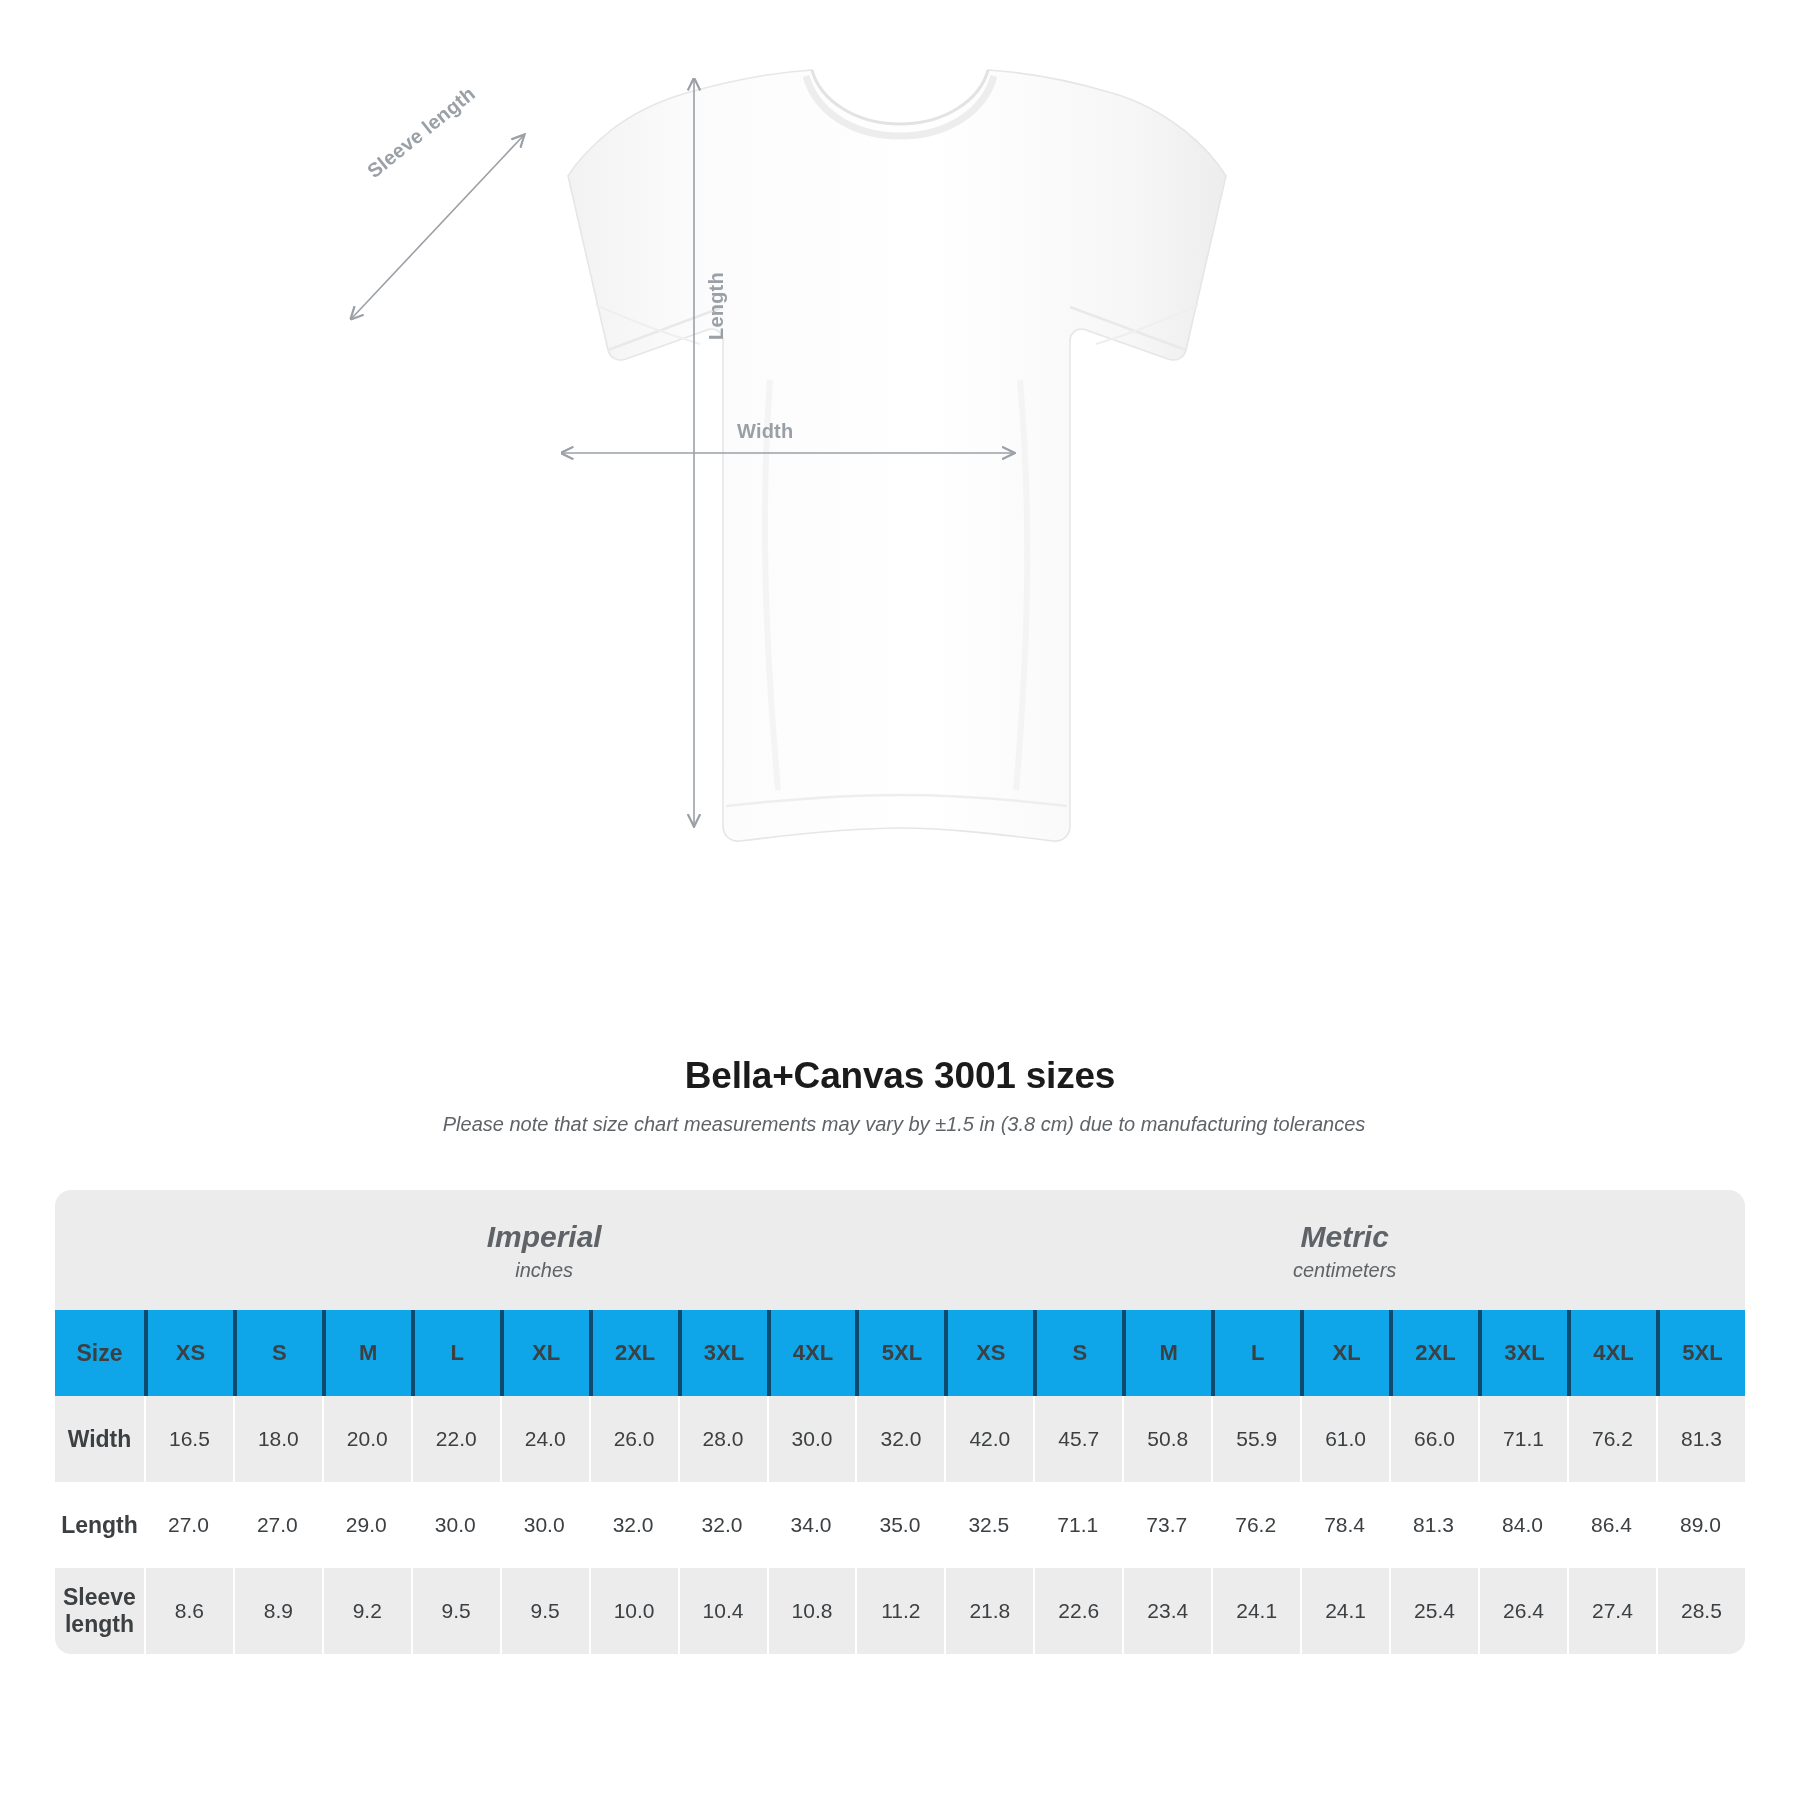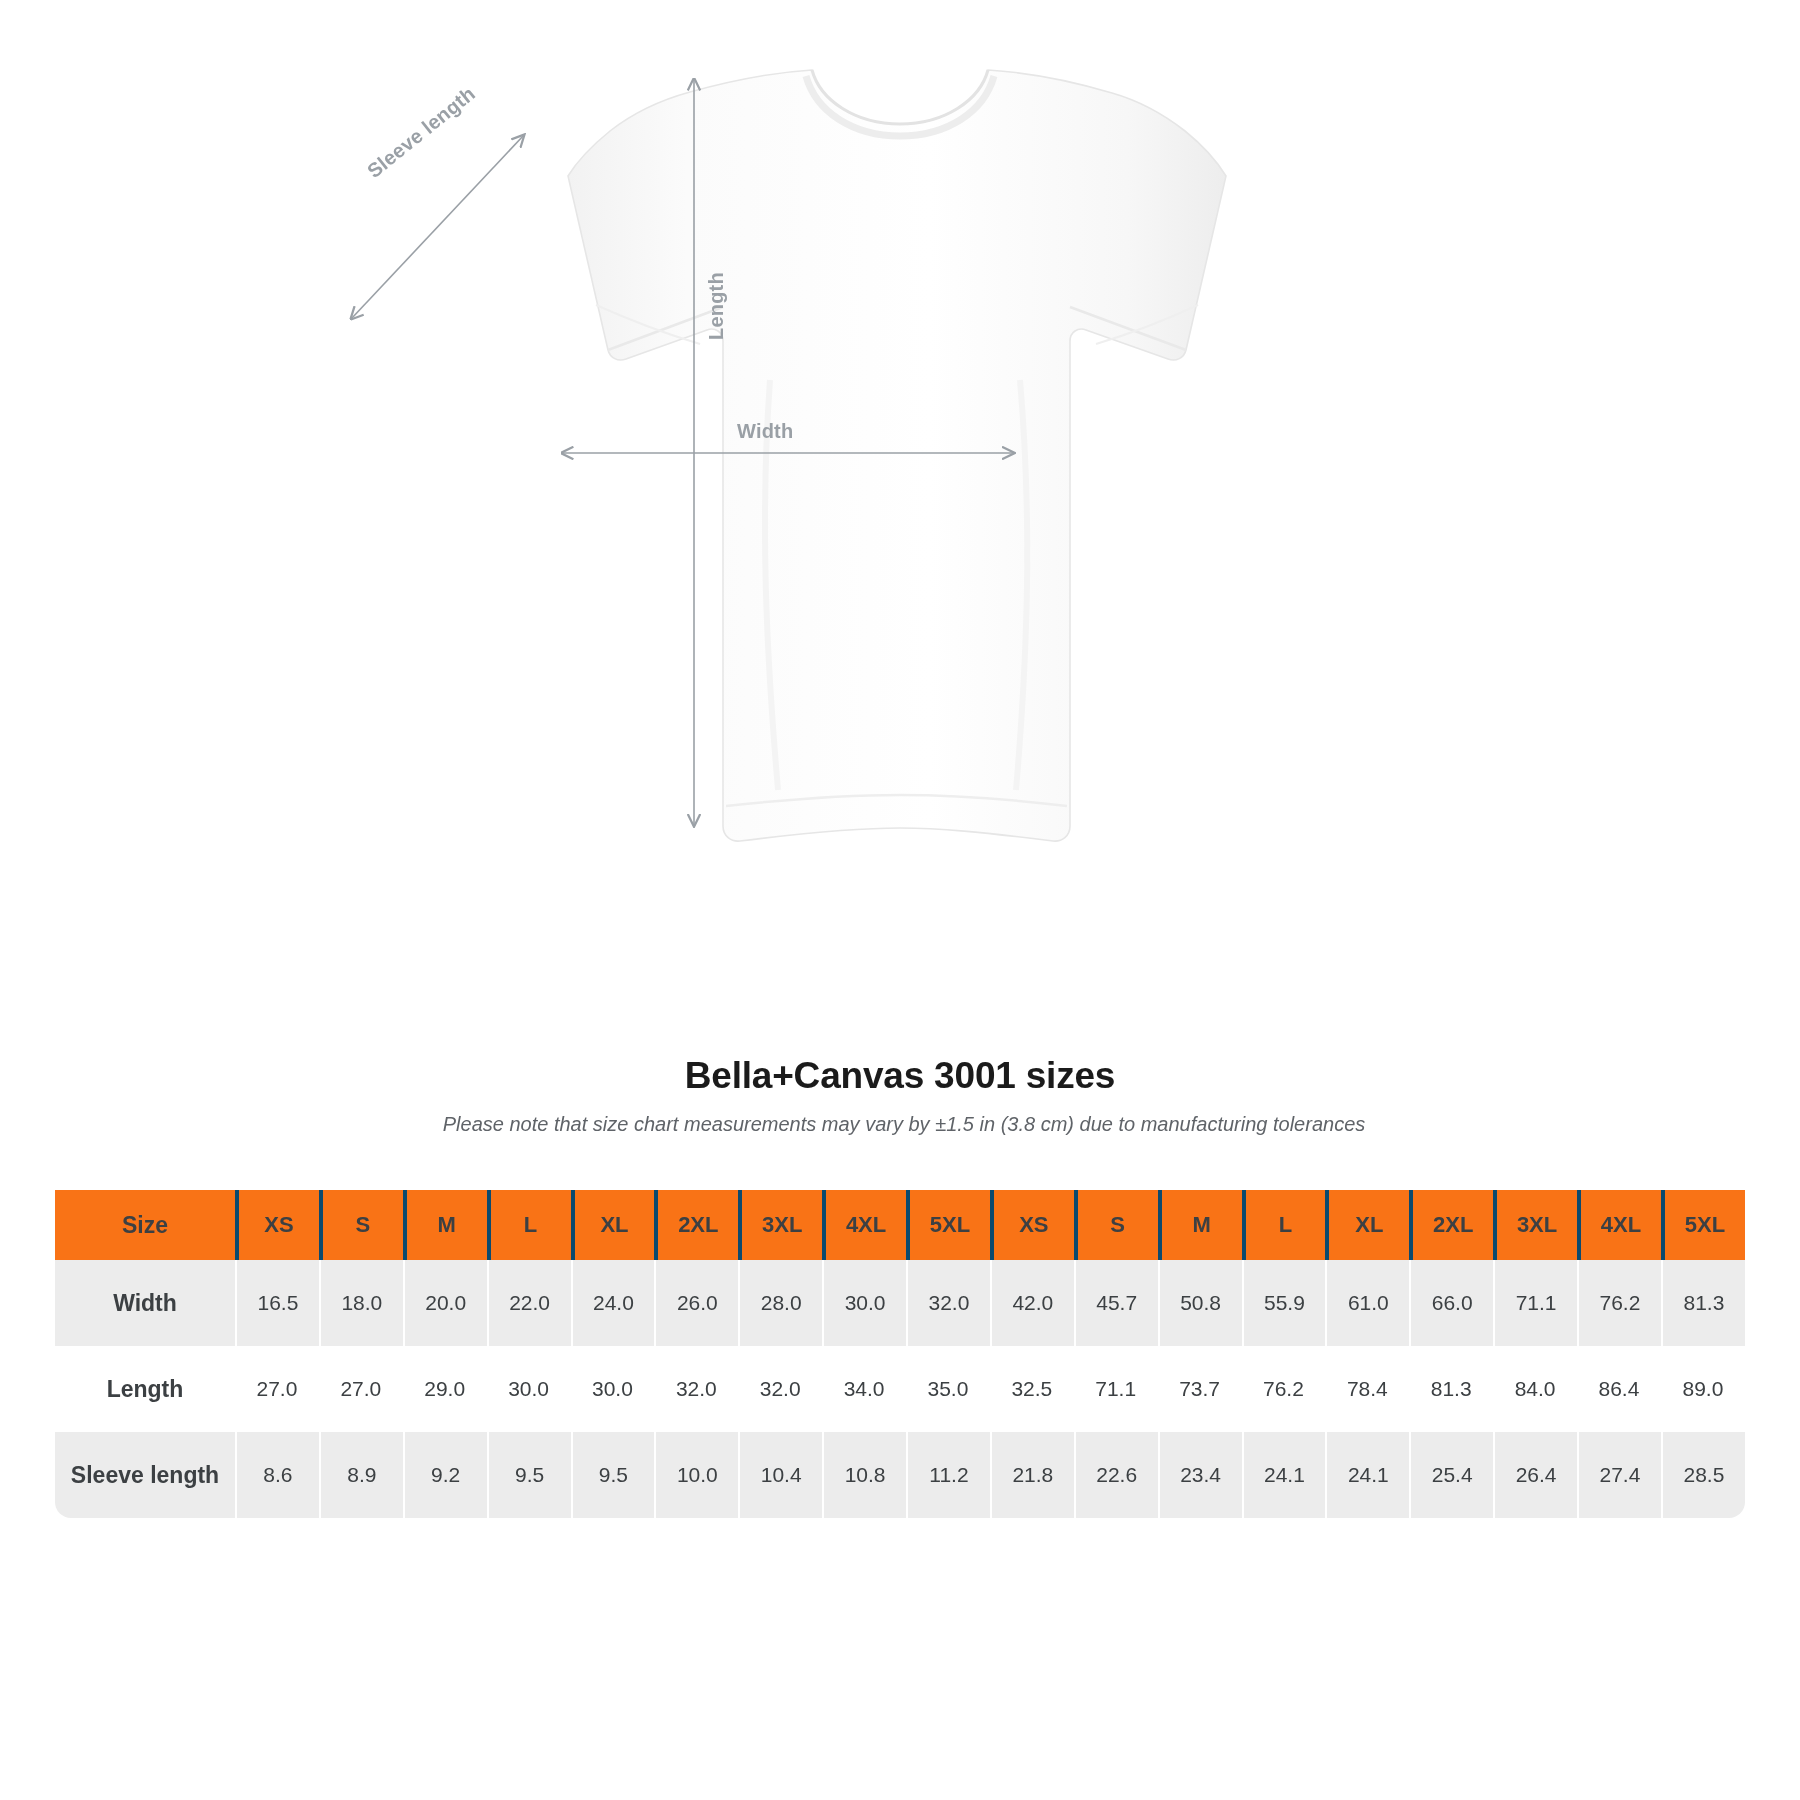--- a/index.html
+++ b/index.html
@@ -107,25 +107,25 @@
     line-height: 1.15;
   }
   .unit-sub {
     font-size: 20px;
     font-style: italic;
     color: #5f6368;
     line-height: 1.6;
   }
 
   tr.head-row td {
-    height: 70px;
+    height: 86px;
     font-weight: bold;
     font-size: 22px;
     color: #3c4043;
-    background: #f97316;
+    background: #0ea5e9;
   }
   tr.head-row td.rowlabel { font-size: 23px; }
 
   tr.data-row td {
     height: 86px;
     background: #ffffff;
   }
   tr.data-row.shaded td {
     background: #ececec;
   }
@@ -224,20 +224,31 @@
   </div>
 
   <div id="title-block">
     <h1 id="chart-title">Bella+Canvas 3001 sizes</h1>
     <p id="chart-note">Please note that size chart measurements may vary by ±1.5 in (3.8 cm) due to manufacturing tolerances</p>
   </div>
 
   <div id="table-wrap">
     <table class="size-table">
       <tbody>
+        <tr class="unit-row">
+          <td class="corner-left"></td>
+          <td colspan="9">
+            <div class="unit-name">Imperial</div>
+            <div class="unit-sub">inches</div>
+          </td>
+          <td colspan="9" class="corner-right">
+            <div class="unit-name">Metric</div>
+            <div class="unit-sub">centimeters</div>
+          </td>
+        </tr>
 
         <tr class="head-row">
           <td class="rowlabel">Size</td>
           <td class="cell">XS</td>
           <td class="cell">S</td>
           <td class="cell">M</td>
           <td class="cell">L</td>
           <td class="cell">XL</td>
           <td class="cell">2XL</td>
           <td class="cell">3XL</td>

